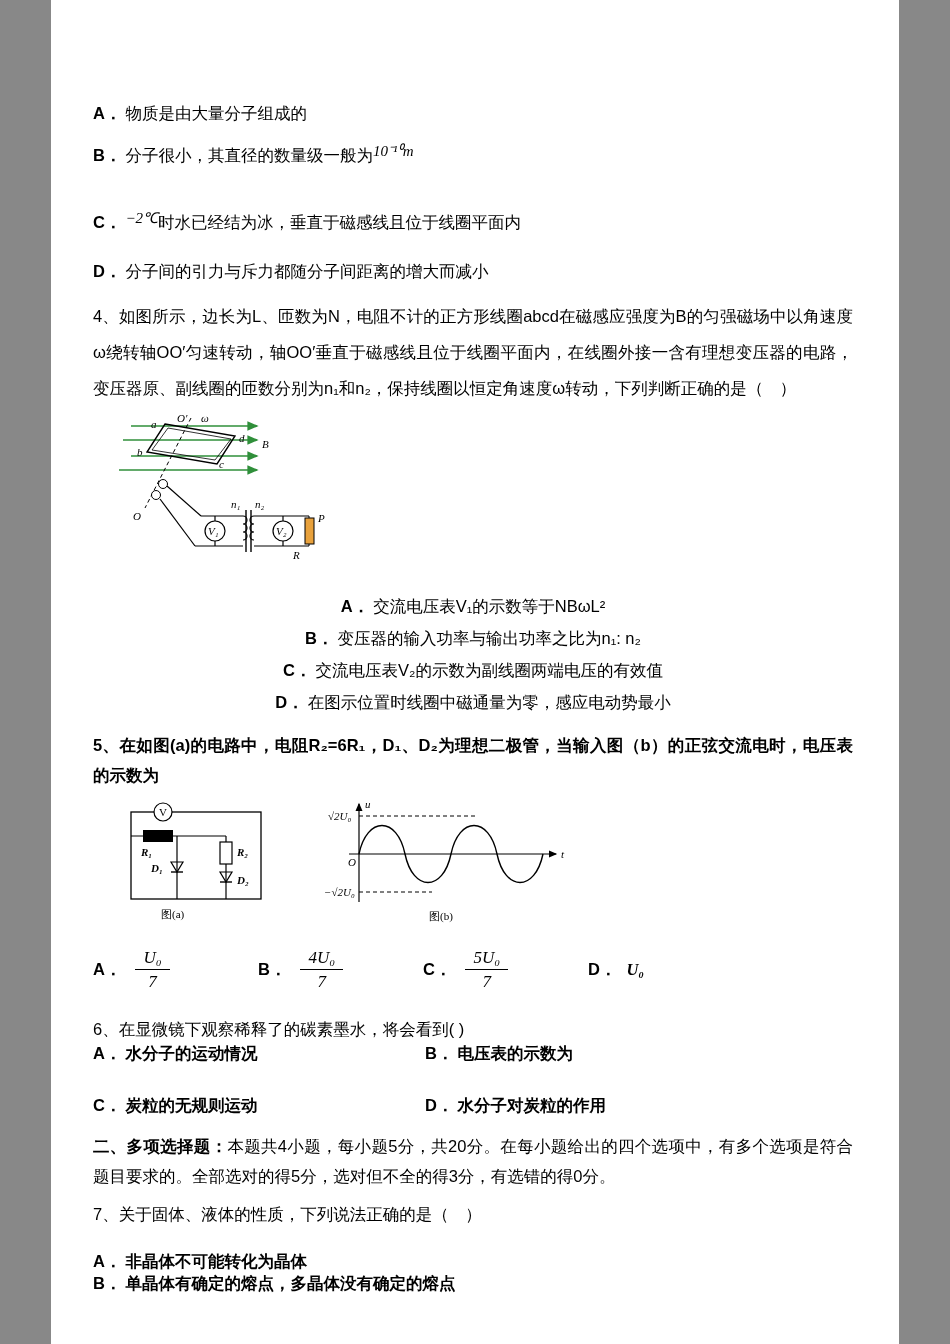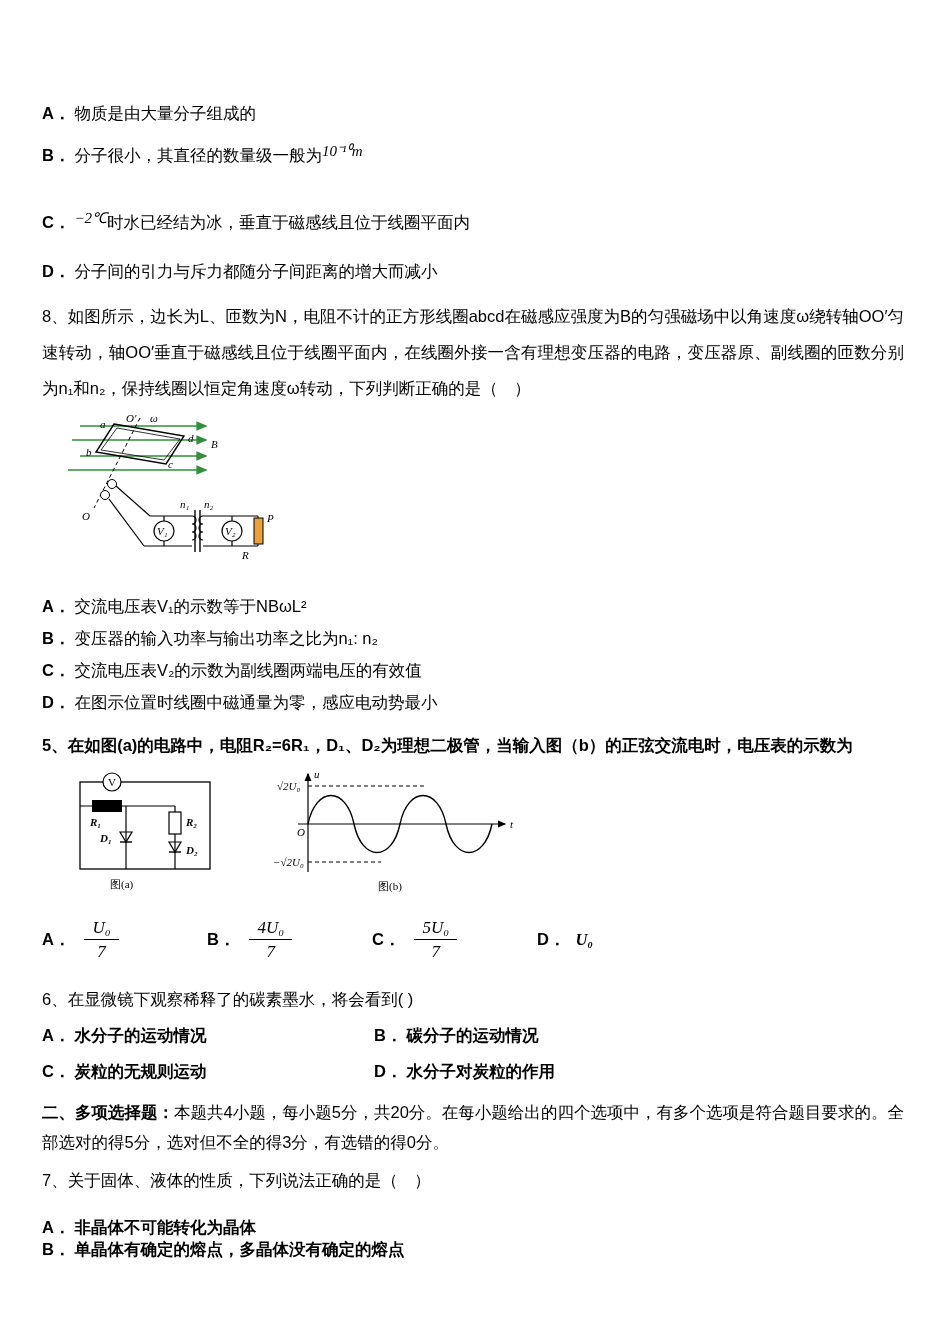--- a/index.html
+++ b/index.html
@@ -1,37 +1,37 @@
 <!DOCTYPE html>
 <html><head>
 <meta charset="utf-8">
 <style>
   html,body{margin:0;padding:0;background:#888;}
   .page{
-    width:950px;height:1344px;background:#ffffff;margin:0 auto;
+    width:848px;height:1344px;background:#ffffff;margin:0 auto;
     box-sizing:border-box;padding:100px 46px 0 42px;
     font-family:"Liberation Sans",sans-serif;color:#000;overflow:hidden;
     font-size:16.5px;
   }
   .opt-line{line-height:26px;}
   .lbl{font-weight:bold;margin-right:4px;}
   .math{font-family:"Liberation Serif",serif;font-style:italic;position:relative;top:-5px;font-size:15px;}
   .stem{line-height:36px;text-align:justify;}
-  .q-opts .opt-line{line-height:32px;}
+  .q-opts .opt-line{line-height:32px;text-align:center;}
   .fig{margin:6px 0 2px 12px;}
   .fig svg text{font-family:"Liberation Serif",serif;font-size:11px;}
   .fig svg text.it{font-style:italic;}
   .figrow{display:flex;align-items:flex-start;gap:26px;margin:4px 0 0 6px;}
   .frac{display:inline-block;text-align:center;vertical-align:middle;font-family:"Liberation Serif",serif;font-style:italic;font-size:17px;line-height:1.25;margin-left:10px;}
   .frac .num{display:block;border-bottom:1.3px solid #000;padding:0 8px 1px 8px;}
   .frac .den{display:block;padding-top:1px;}
   .ansrow{display:flex;margin-top:12px;align-items:center;}
   .ansrow .ans{width:165px;display:flex;align-items:center;}
   .ansrow .ans.last{width:auto;}
-  .grid2{display:grid;grid-template-columns:332px 1fr;row-gap:14px;margin-top:12px;}
+  .grid2{display:grid;grid-template-columns:332px 1fr;row-gap:30px;margin-top:0;}
   .bold{font-weight:bold;}
   .sec{line-height:30px;text-align:justify;margin-top:14px;}
   .mt{margin-top:0;}
   .plainU{font-family:"Liberation Serif",serif;font-style:italic;font-weight:bold;margin-left:6px;}
 </style>
 </head>
 <body>
 
 <div class="page">
 
@@ -41,21 +41,21 @@
   <div class="opt-line" style="margin-bottom:40px;">
     <span class="lbl">B．</span><span>分子很小，其直径的数量级一般为</span><span class="math">10⁻¹⁰m</span>
   </div>
   <div class="opt-line" style="margin-bottom:22px;">
     <span class="lbl">C．</span><span class="math">−2℃</span><span>时水已经结为冰，垂直于磁感线且位于线圈平面内</span>
   </div>
   <div class="opt-line" style="margin-bottom:14px;">
     <span class="lbl">D．</span><span>分子间的引力与斥力都随分子间距离的增大而减小</span>
   </div>
 
-  <div class="stem">8、如图所示，边长为L、匝数为N，电阻不计的正方形线圈abcd在磁感应强度为B的匀强磁场中以角速度ω绕转轴OO′匀速转动，轴OO′垂直于磁感线且位于线圈平面内，在线圈外接一含有理想变压器的电路，变压器原、副线圈的匝数分别为n₁和n₂，保持线圈以恒定角速度ω转动，下列判断正确的是（　）</div>
+  <div class="stem">4、如图所示，边长为L、匝数为N，电阻不计的正方形线圈abcd在磁感应强度为B的匀强磁场中以角速度ω绕转轴OO′匀速转动，轴OO′垂直于磁感线且位于线圈平面内，在线圈外接一含有理想变压器的电路，变压器原、副线圈的匝数分别为n₁和n₂，保持线圈以恒定角速度ω转动，下列判断正确的是（　）</div>
 
   <div class="fig">
     <svg width="235" height="172" viewBox="0 0 235 172">
       <defs>
         <marker id="ag" markerWidth="8" markerHeight="8" refX="6" refY="3" orient="auto">
           <path d="M0,0 L7,3 L0,6 Z" fill="#2f8f3a"></path>
         </marker>
       </defs>
 
       <line x1="26" y1="14" x2="152" y2="14" stroke="#2f8f3a" stroke-width="1.6" marker-end="url(#ag)"></line>
@@ -203,21 +203,21 @@
       <span class="plainU">U₀</span>
     </div>
   </div>
 
   <div class="stem" style="margin-top:22px;line-height:28px;">6、在显微镜下观察稀释了的碳素墨水，将会看到( )</div>
   <div class="grid2">
     <div class="bold">
       <span class="lbl">A．</span><span>水分子的运动情况</span>
     </div>
     <div class="bold">
-      <span class="lbl">B．</span><span>碳分子的运动情况</span>
+      <span class="lbl">B．</span><span>电压表的示数为</span>
     </div>
     <div class="bold">
       <span class="lbl">C．</span><span>炭粒的无规则运动</span>
     </div>
     <div class="bold">
       <span class="lbl">D．</span><span>水分子对炭粒的作用</span>
     </div>
   </div>
 
   <div class="sec">

